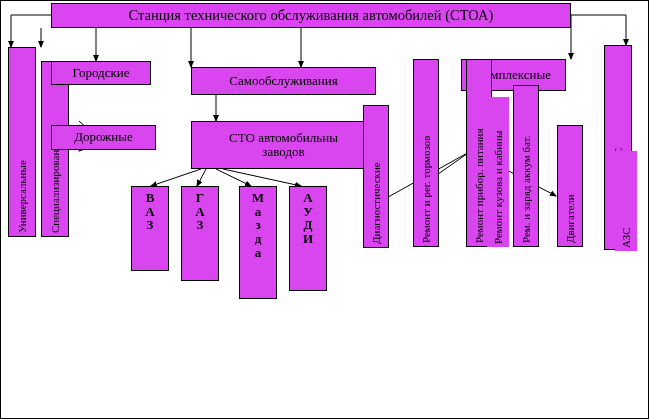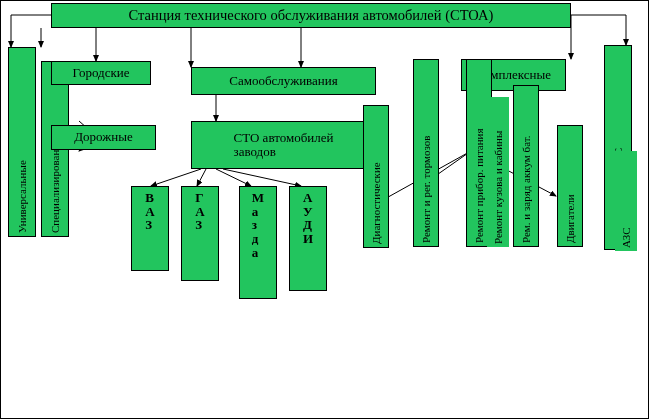--- a/index.html
+++ b/index.html
@@ -7,25 +7,26 @@
     width:649px;height:419px;
     background:#ffffff;
     font-family:"Liberation Serif", serif;
     color:#000;
     overflow:hidden;
   }
   #stage{position:relative;width:649px;height:419px;border:1px solid #000;box-sizing:border-box;}
   .box{
     position:absolute;
     border:1px solid #000;
-    background:#22c55e;
+    background:#d946ef;
     box-sizing:border-box;
     display:flex;
     align-items:center;
     justify-content:center;
+    text-align:center;
     font-size:13px;
     line-height:1.1;
     overflow:hidden;
   }
   .vert{
     writing-mode:vertical-rl;
     transform:rotate(180deg);
     font-size:11px;
     padding:3px 0;
     justify-content:flex-start;
@@ -94,21 +95,21 @@
   <div class="box" style="left:190px;top:66px;width:185px;height:28px;">Самообслуживания</div>
 
   <div class="box" style="left:50px;top:124px;width:105px;height:25px;">Дорожные</div>
 
   <div class="box" style="left:460px;top:58px;width:105px;height:32px;">Комплексные</div>
 
   <div class="box vert" style="left:603px;top:44px;width:28px;height:205px;">Совмещенные с АЗС</div>
 
   <div class="box vert" style="left:614px;top:150px;width:22px;height:100px;border:none;">АЗС</div>
 
-  <div class="box nowrap" style="left:190px;top:120px;width:185px;height:48px;">СТО автомобилей
+  <div class="box nowrap" style="left:190px;top:120px;width:185px;height:48px;">СТО автомобильны
 заводов</div>
 
   <div class="box letters" style="left:130px;top:185px;width:38px;height:85px;">
     <div>
         <span>В</span>
         <span>А</span>
         <span>З</span>
       </div>
   </div>
 

